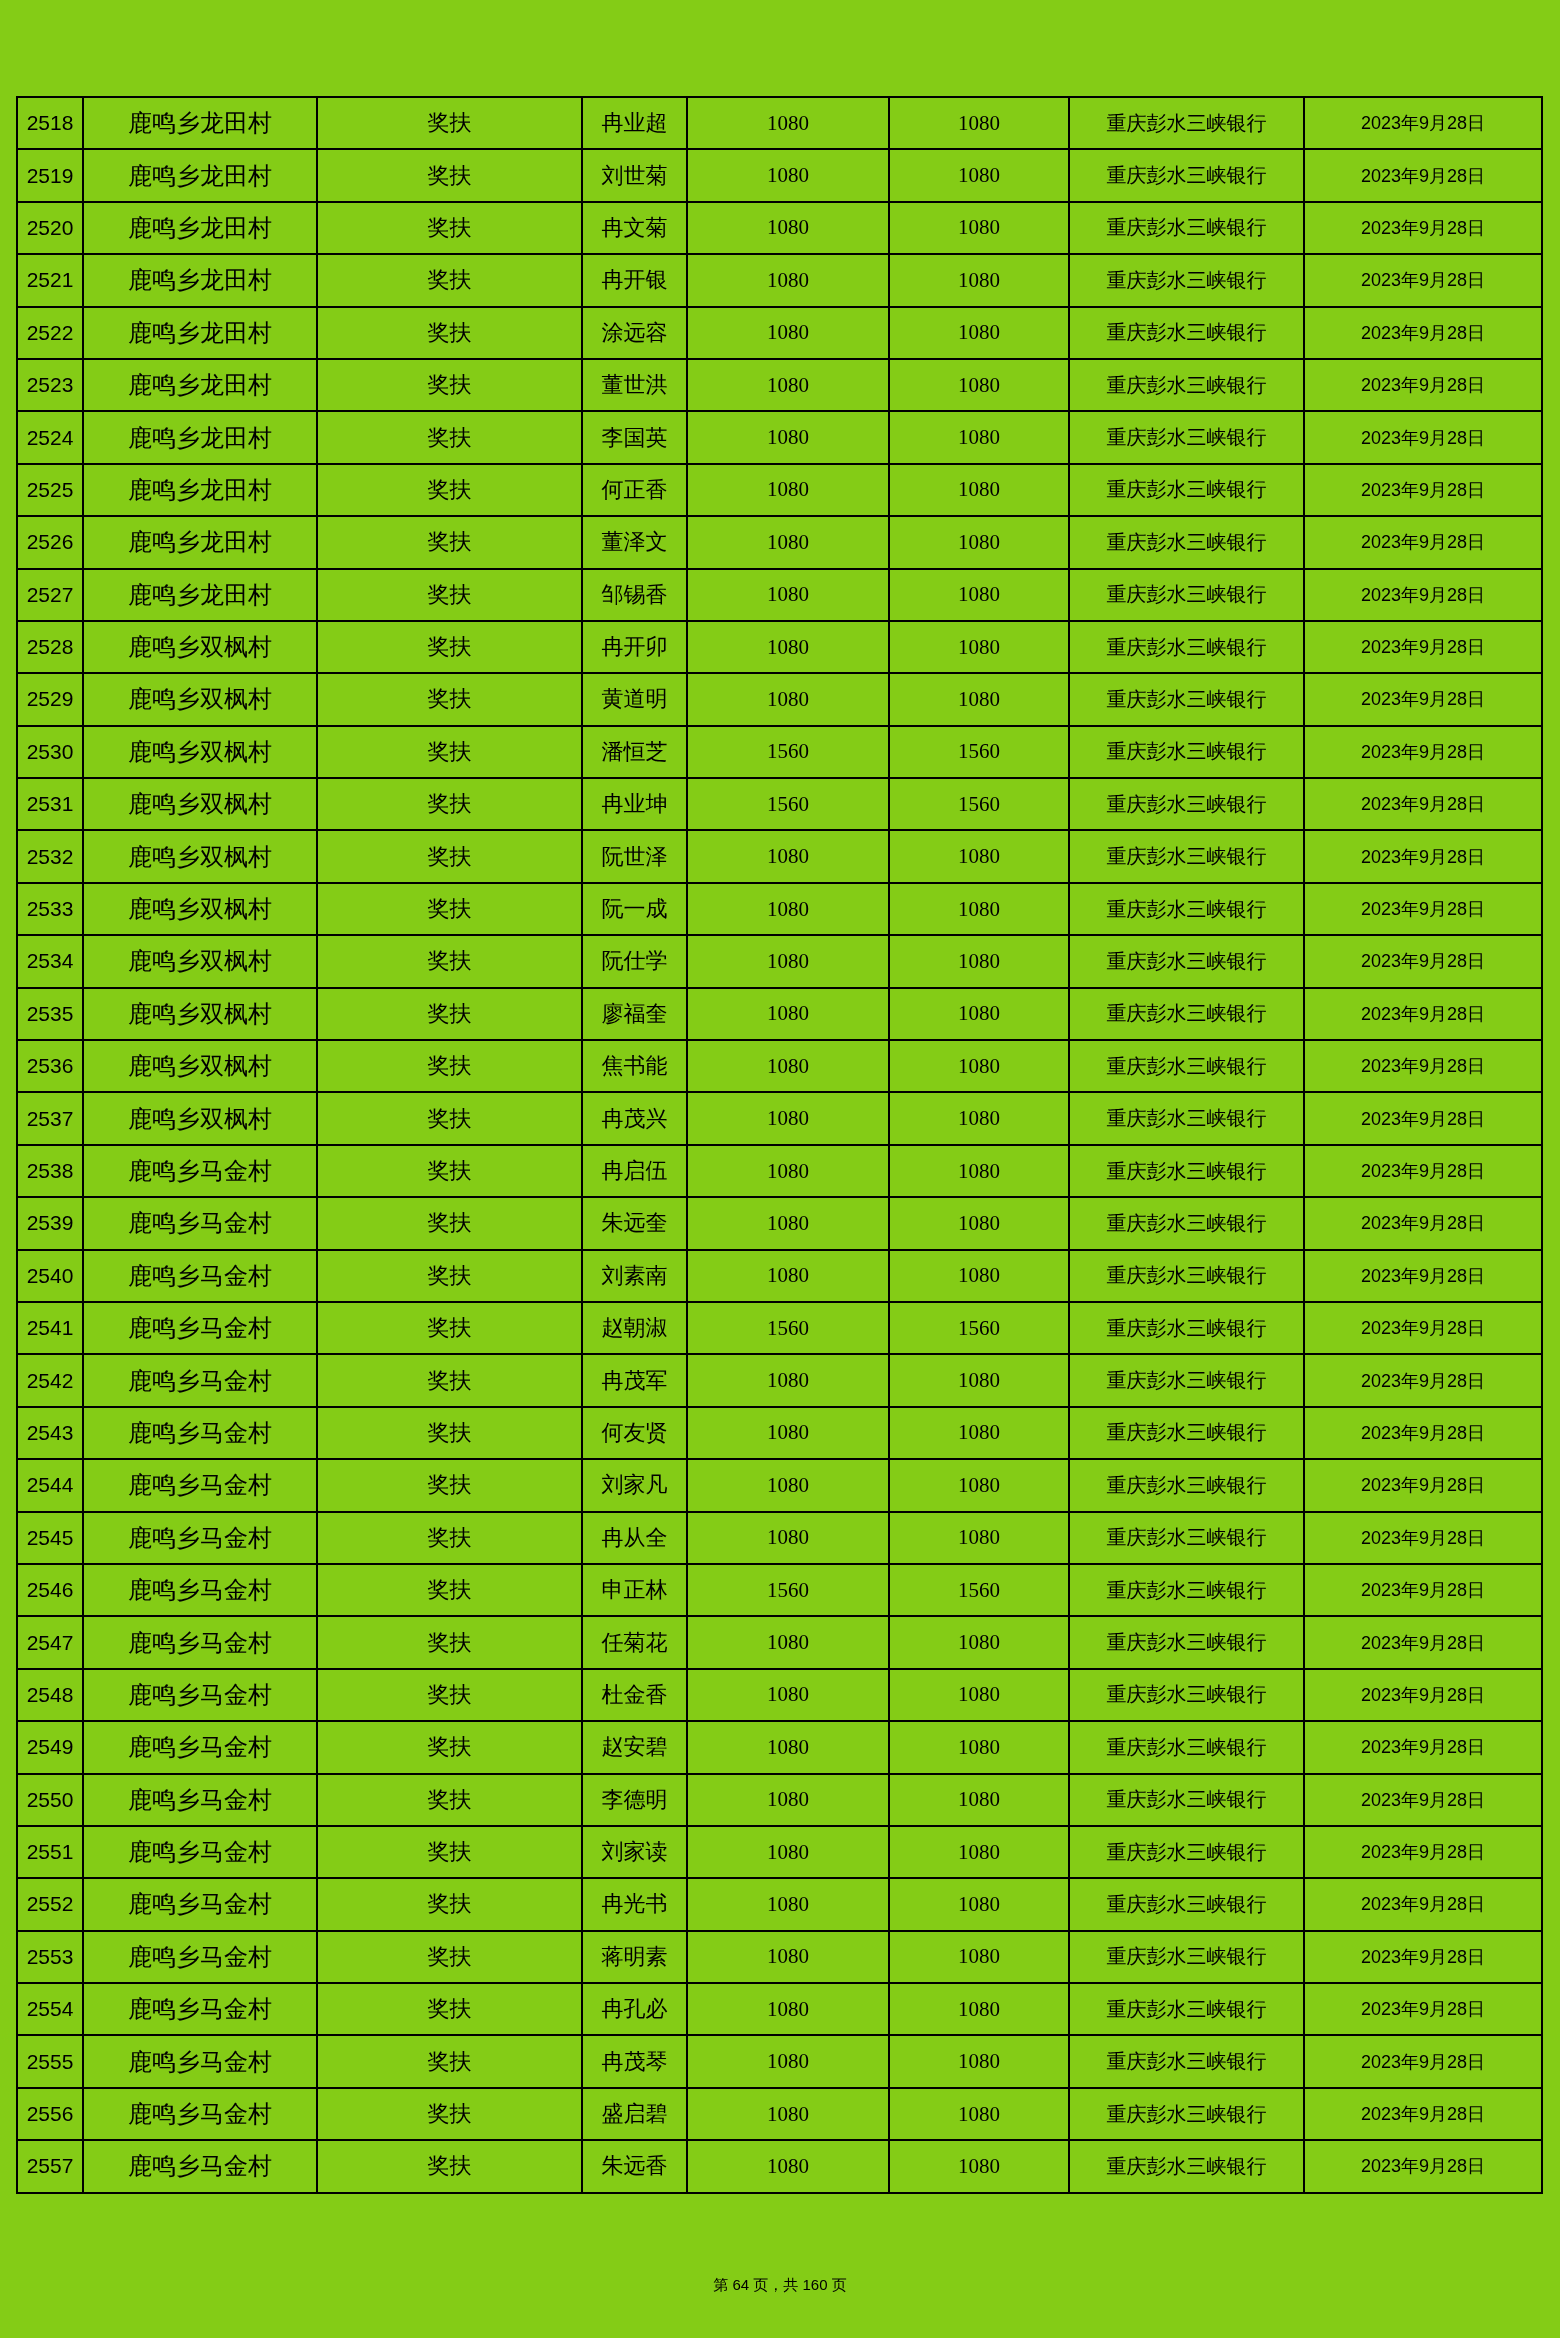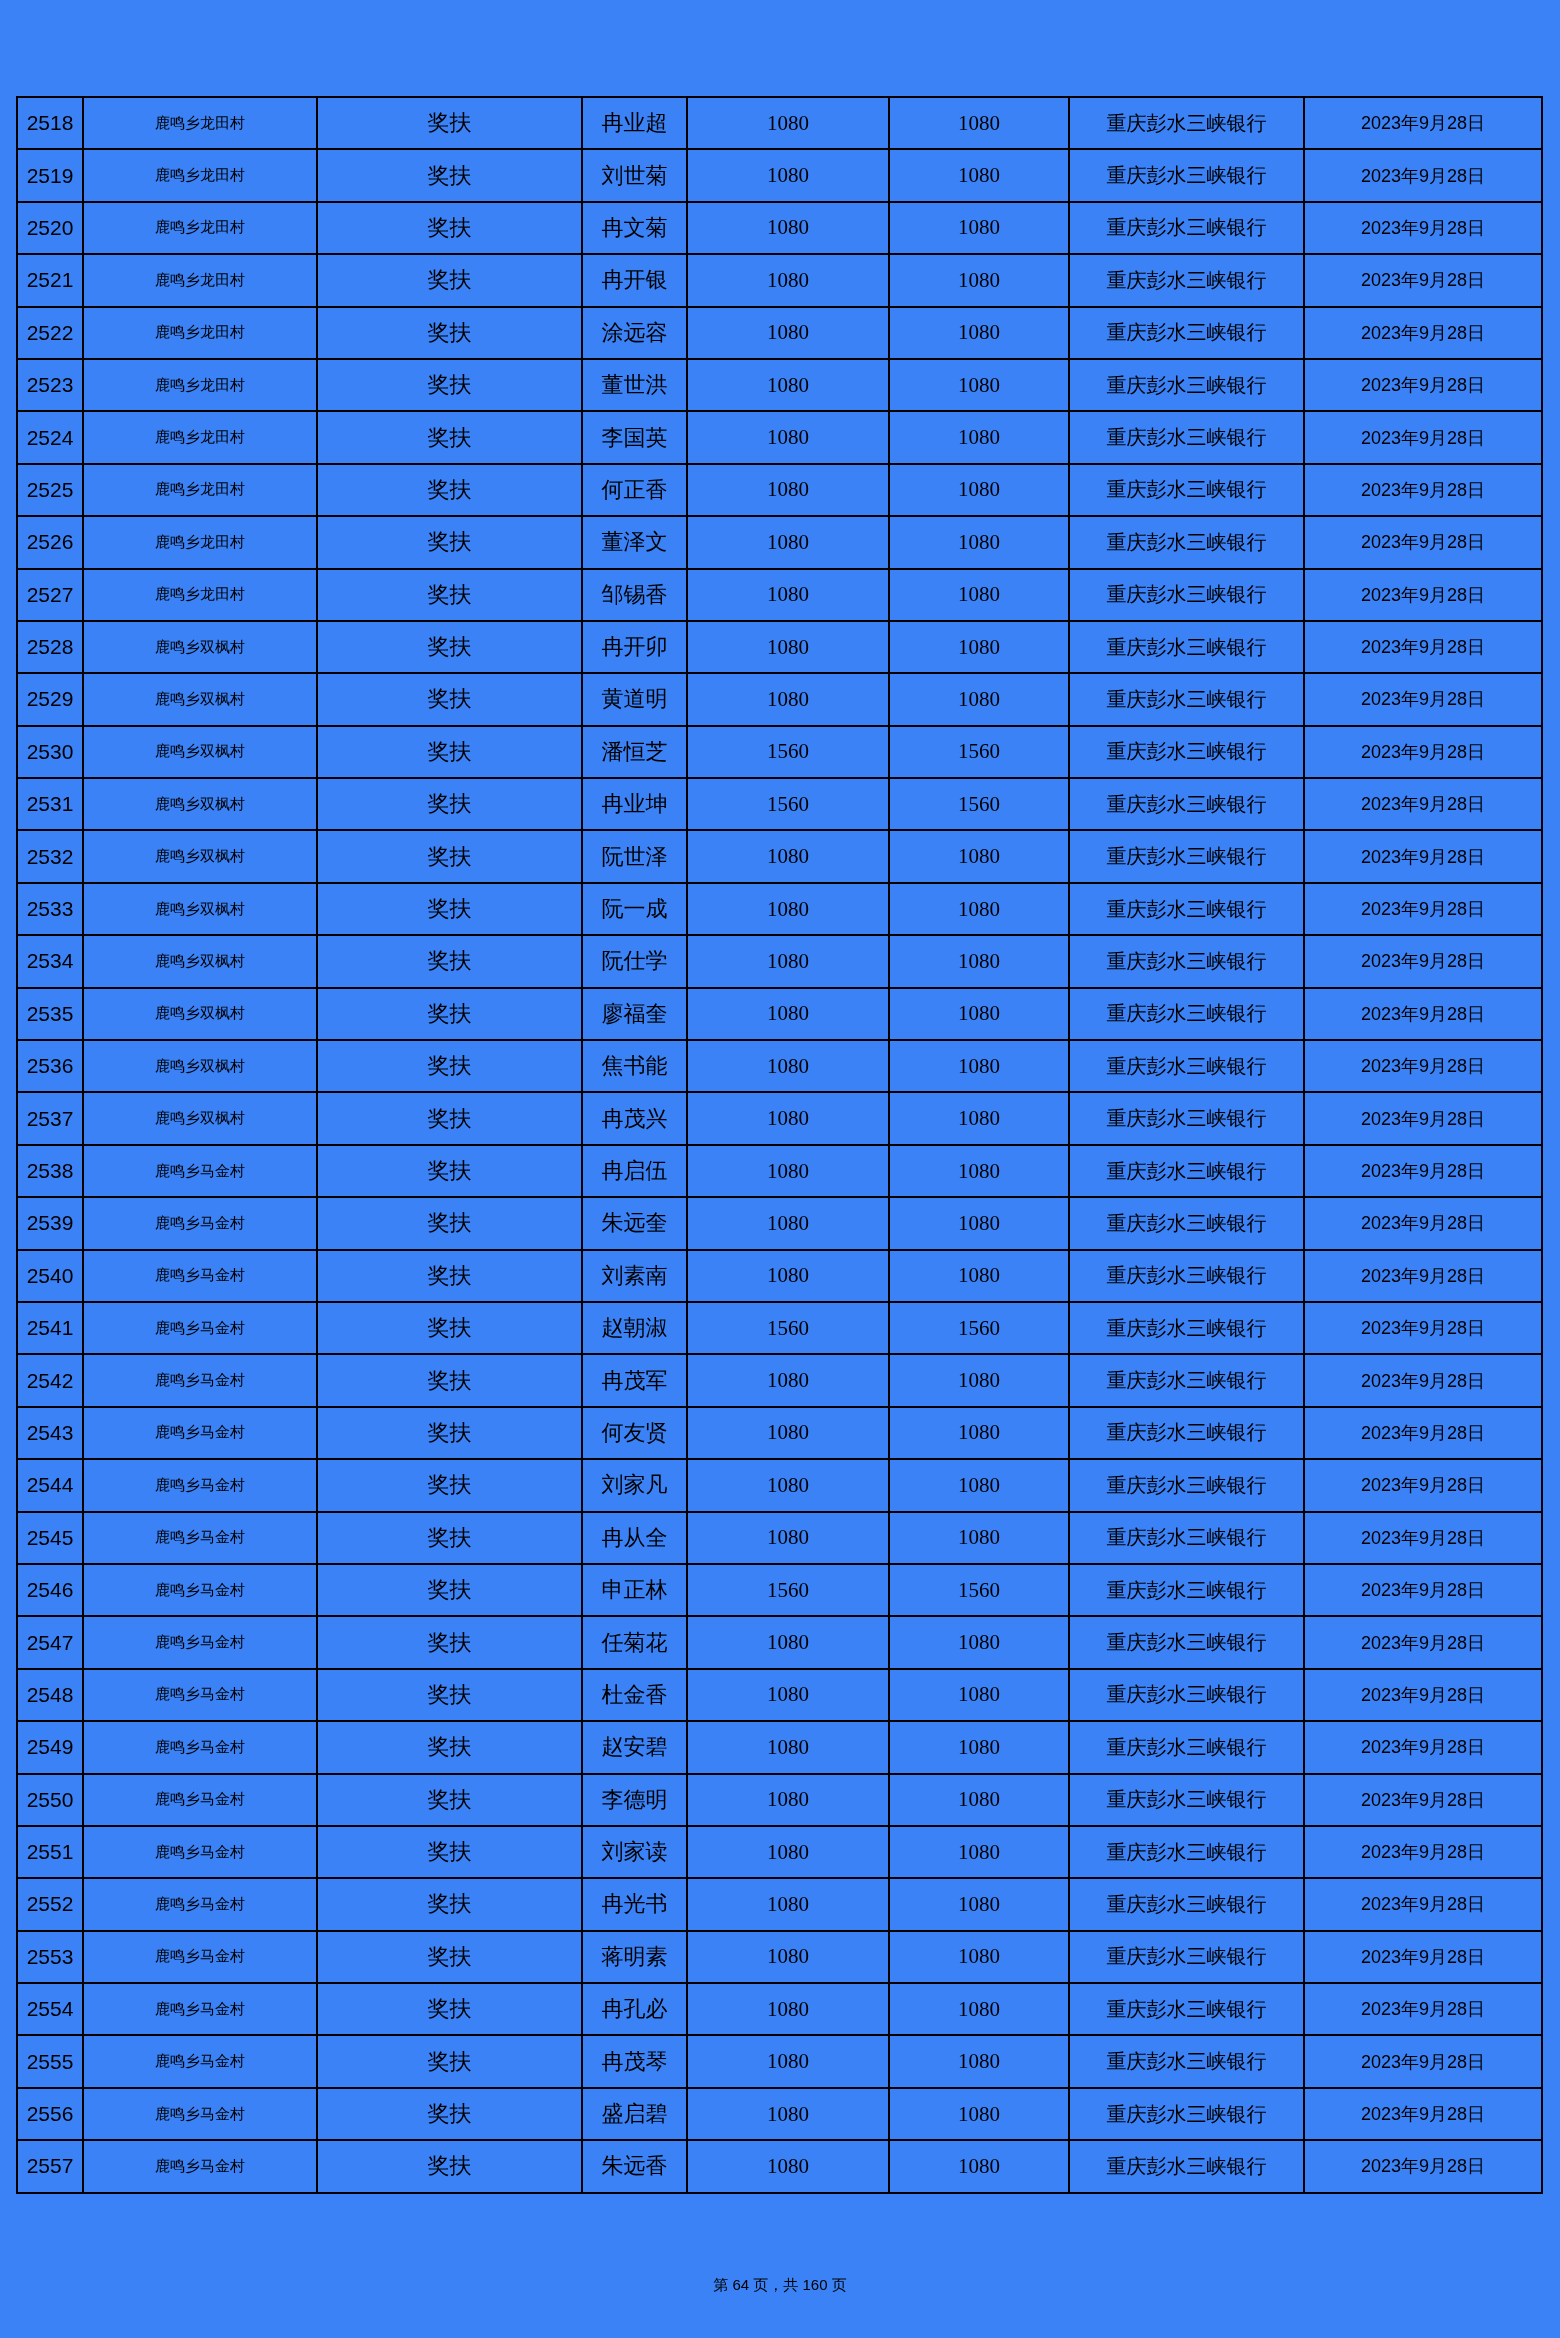--- a/index.html
+++ b/index.html
@@ -1,20 +1,20 @@
 <!DOCTYPE html>
 <html><head>
 <meta charset="utf-8">
 <style>
   html, body { margin: 0; padding: 0; }
   .page {
     position: relative;
     width: 1560px;
     height: 2338px;
-    background: #3b82f6;
+    background: #84cc16;
     overflow: hidden;
   }
   table.pay-table {
     position: absolute;
     left: 16px;
     top: 96px;
     width: 1525px;
     border-collapse: collapse;
     table-layout: fixed;
   }
@@ -23,21 +23,21 @@
     text-align: center;
     vertical-align: middle;
     padding: 0;
     color: #000000;
     overflow: hidden;
     white-space: nowrap;
   }
   table.pay-table tr { height: 52.4px; }
   
   .c-id   { font-family: "Liberation Sans", "DejaVu Sans", sans-serif; font-size: 21px; }
-  .c-vil  { font-family: "Liberation Sans", "DejaVu Sans", sans-serif; font-size: 15px; margin-top: 12px; }
+  .c-vil  { font-family: "Liberation Sans", "DejaVu Sans", sans-serif; font-size: 24px; margin-top: 12px; }
   .c-type { font-family: Liberation Mono, monospace; font-size: 22px; }
   .c-name { font-family: Liberation Mono, monospace;    font-size: 22px; }
   .c-amt  { font-family: "Liberation Serif", "DejaVu Serif", serif;    font-size: 21px; }
   .c-bank { font-family: "Liberation Serif", "DejaVu Serif", serif;    font-size: 20px; }
   .c-date { font-family: "Liberation Sans", "DejaVu Sans", sans-serif; font-size: 18px; }
   .footer {
     position: absolute;
     left: 0;
     top: 2270px;
     width: 1560px;

